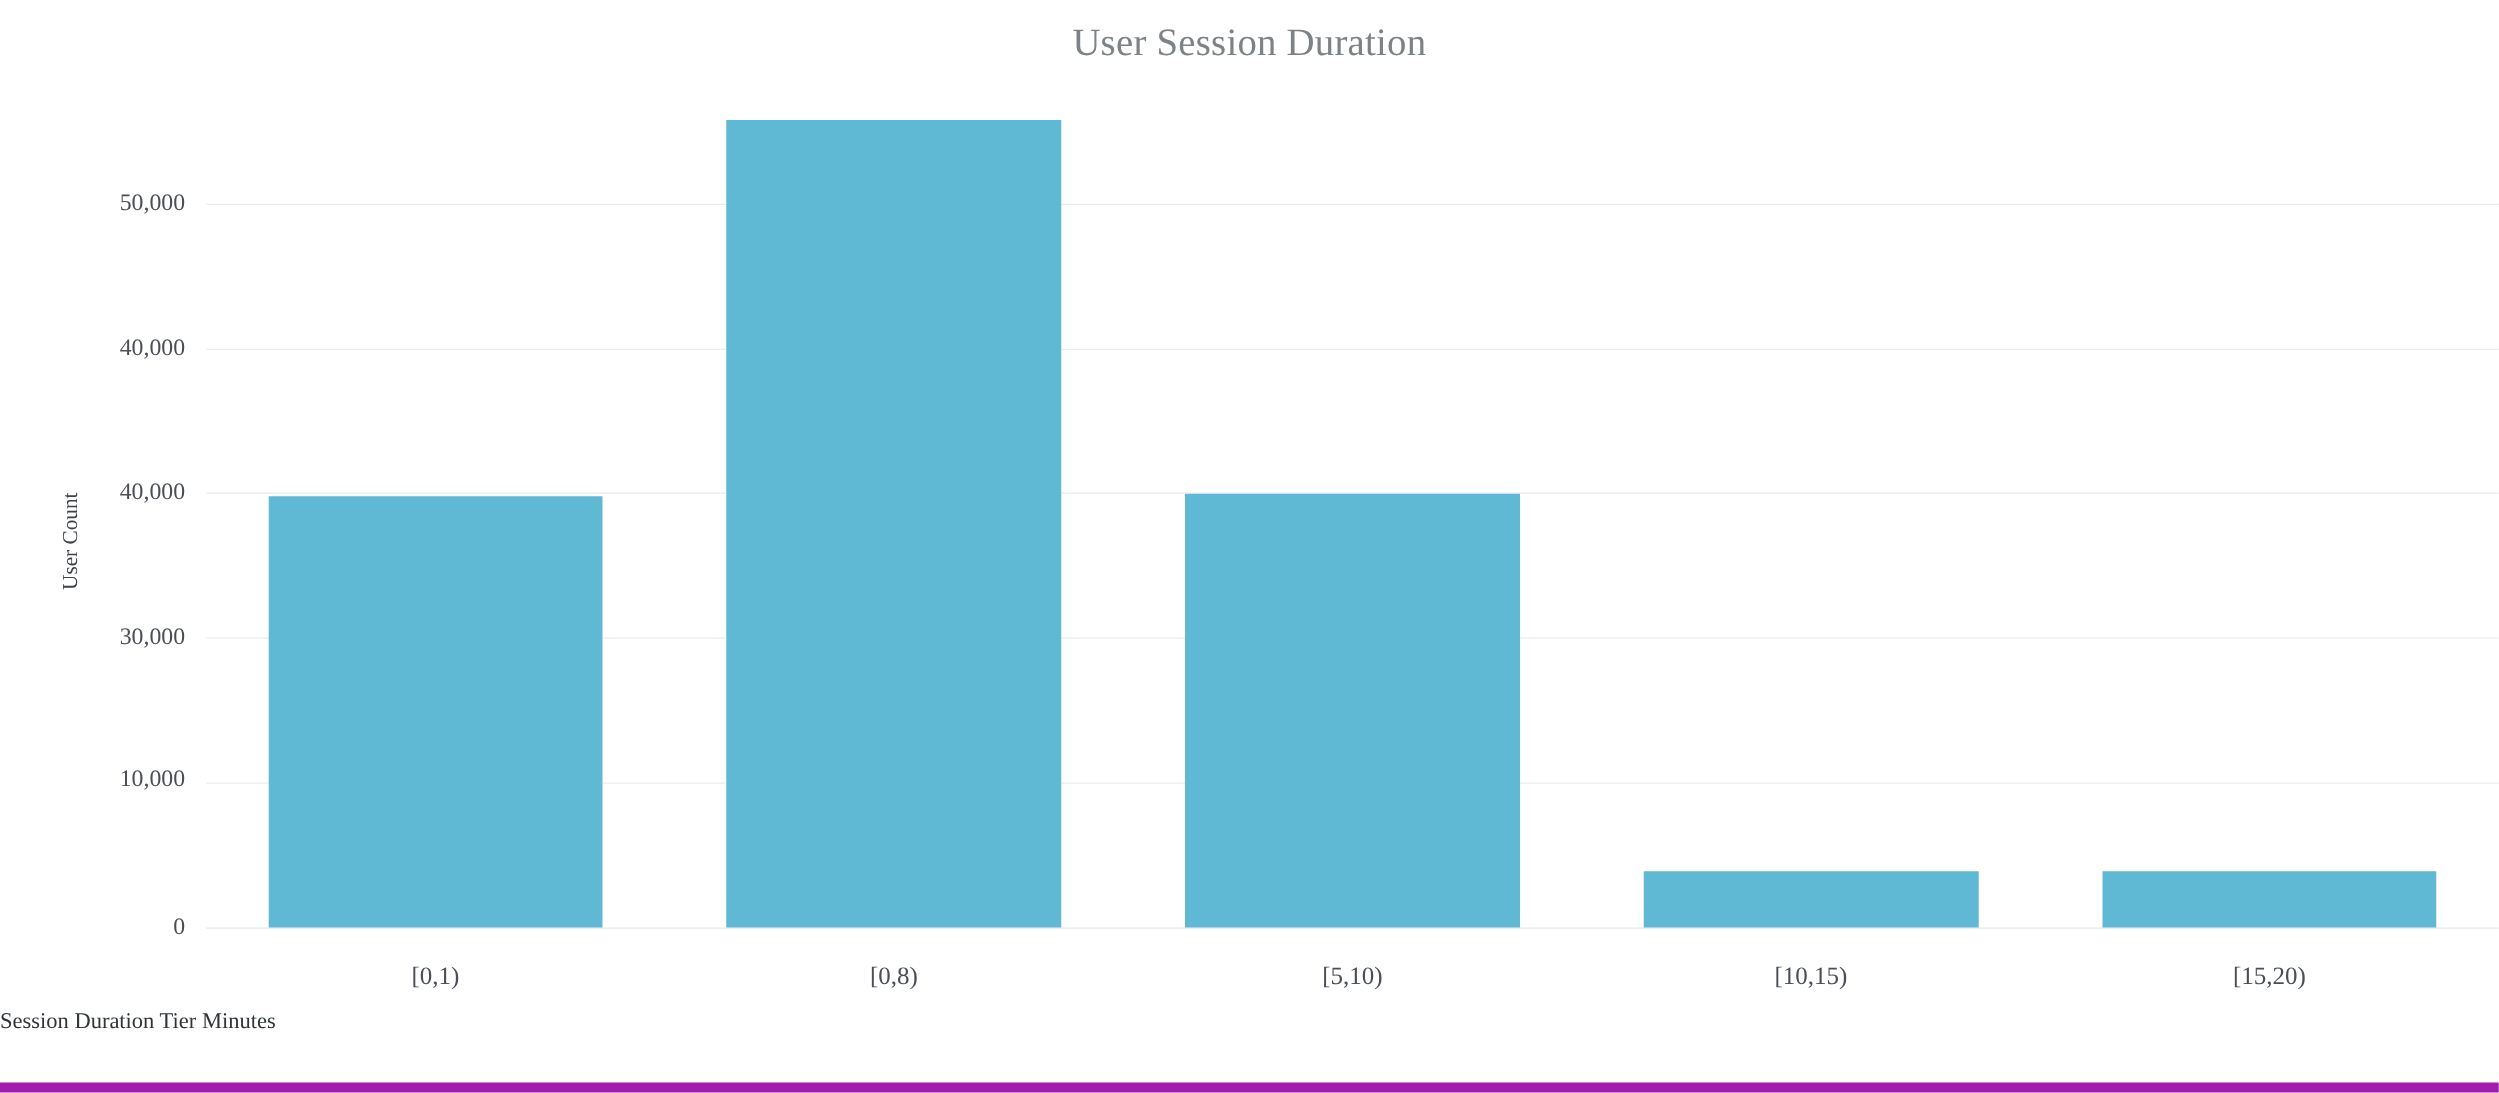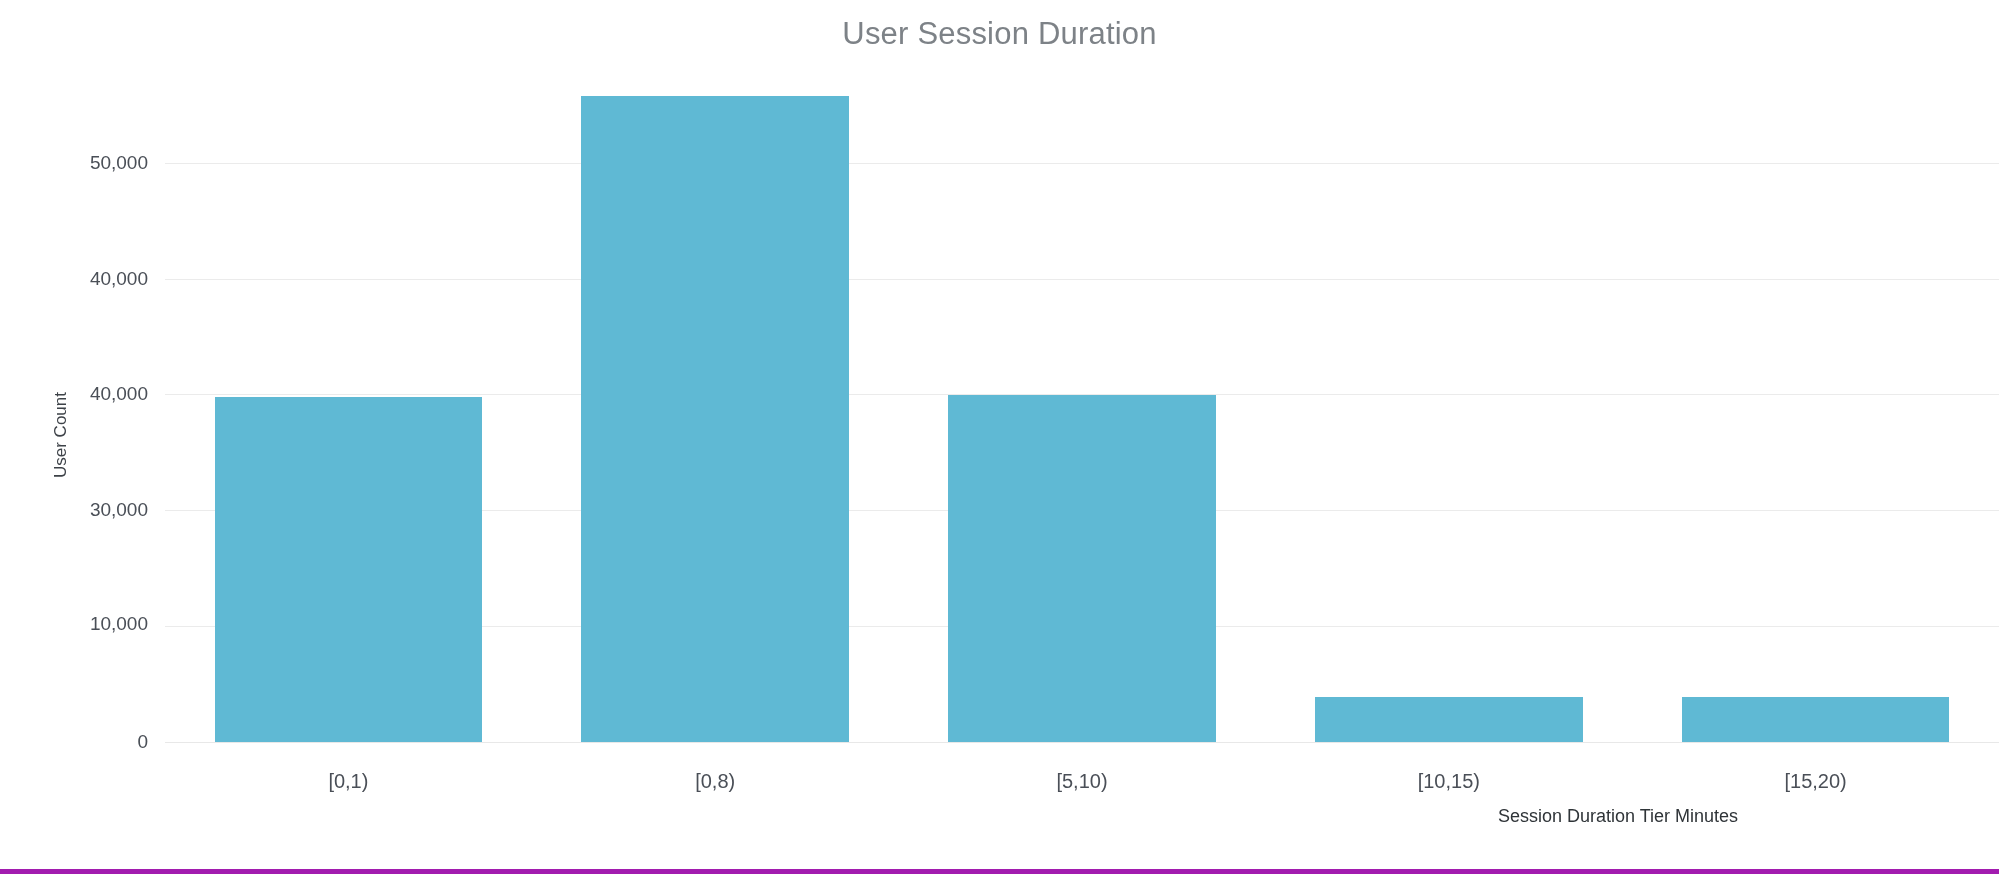--- a/index.html
+++ b/index.html
@@ -14,21 +14,22 @@
     font-family: "Liberation Sans", sans-serif;
     overflow: hidden;
   }
 
   #chart-root {
     position: relative;
     width: 1999px;
     height: 874px;
     background: #ffffff;
     box-sizing: border-box;
-    border-bottom: 5px solid #a21caf;
+    border-bottom: 8px solid #a21caf;
+    font-family: Liberation Serif, serif;
   }
 
   
   .chart-title {
     position: absolute;
     left: 0;
     top: 16px;
     width: 1999px;
     text-align: center;
     font-size: 31px;
@@ -116,21 +117,21 @@
     font-size: 20px;
     color: #4a4f57;
     white-space: nowrap;
     transform: translateX(-50%);
   }
   #x-axis-title {
     position: absolute;
     left: 0;
     top: 806px;
     width: 1738px;
-    text-align: right;
+    text-align: left;
     font-size: 18px;
     color: #2f3438;
     white-space: nowrap;
   }
 </style>
 </head>
 <body>
 
 <div id="chart-root">
 

